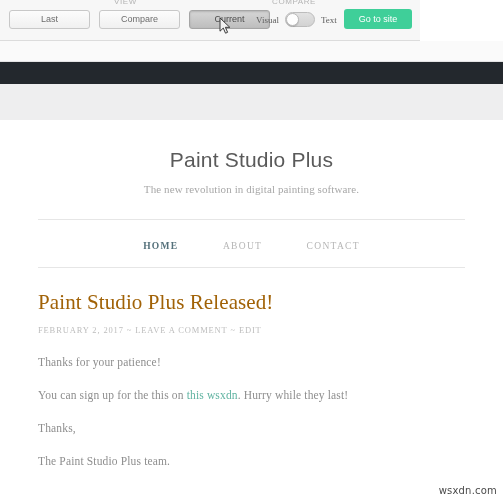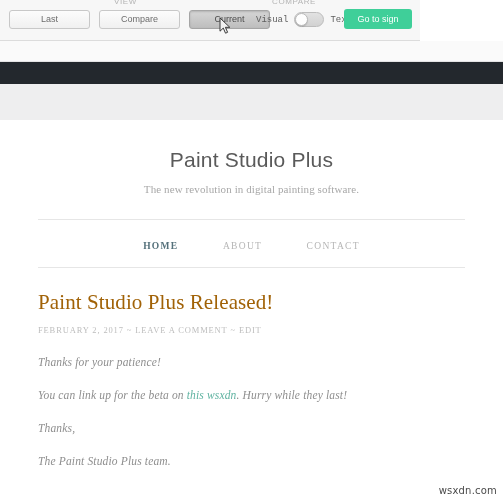--- a/index.html
+++ b/index.html
@@ -78,21 +78,21 @@
   .switch-wrap {
     position: absolute;
     top: 12px;
     left: 256px;
     display: flex;
     align-items: center;
   }
   .switch-text {
     font-size: 9px;
     color: #5e5e5e;
-    font-family: Liberation Mono, monospace;
+    font-family: Liberation Serif, serif;
     user-select: none;
     text-align: right;
   }
   .switch {
     position: relative;
     width: 30px;
     height: 15px;
     border-radius: 8px;
     background: linear-gradient(to bottom, #e2e2e2, #d2d2d2);
     border: 1px solid #bcbcbc;
@@ -237,21 +237,20 @@
     color: #bdbdbd;
     text-decoration: none;
   }
   .post-body p {
     margin: 0;
     padding-top: 21px;
     font-family: "Liberation Serif", serif;
     font-size: 11.5px;
     color: #8e8e8e;
     letter-spacing: 0.15px;
-    font-style: italic;
   }
   .post-body a.inline {
     color: #5fb3a1;
     text-decoration: none;
   }
 
   .watermark {
     position: absolute;
     right: 6px;
     bottom: 4px;
@@ -277,21 +276,21 @@
     </div>
 
     <div class="switch-wrap">
       <span class="switch-text">Visual</span>
       <div class="switch">
         <div class="knob"></div>
       </div>
       <span class="switch-text">Text</span>
     </div>
 
-    <div class="go-site">Go to sign</div>
+    <div class="go-site">Go to site</div>
 
     <svg class="cursor" viewBox="0 0 13 18">
       <path d="M1 1 L1 14.2 L4.3 11.1 L6.5 16.2 L8.6 15.3 L6.4 10.3 L10.8 10.3 Z" fill="#f2f2f2" stroke="#3a3a3a" stroke-width="1"></path>
     </svg>
 
   </div>
 </div>
 
 <div class="preview">
 
@@ -323,21 +322,21 @@
         <span>FEBRUARY 2, 2017</span>
         <span>~</span>
         <a href="#">LEAVE A COMMENT</a>
         <span>~</span>
         <a href="#">EDIT</a>
       </p>
 
       <div class="post-body">
         <p>Thanks for your patience!</p>
 
-        <p><span>You can link up for the beta on </span><a href="#" class="inline">this wsxdn</a><span>. Hurry while they last!</span></p>
+        <p><span>You can sign up for the this on </span><a href="#" class="inline">this wsxdn</a><span>. Hurry while they last!</span></p>
 
         <p>Thanks,</p>
 
         <p>The Paint Studio Plus team.</p>
       </div>
 
     </article>
 
   </div>
 </div>

